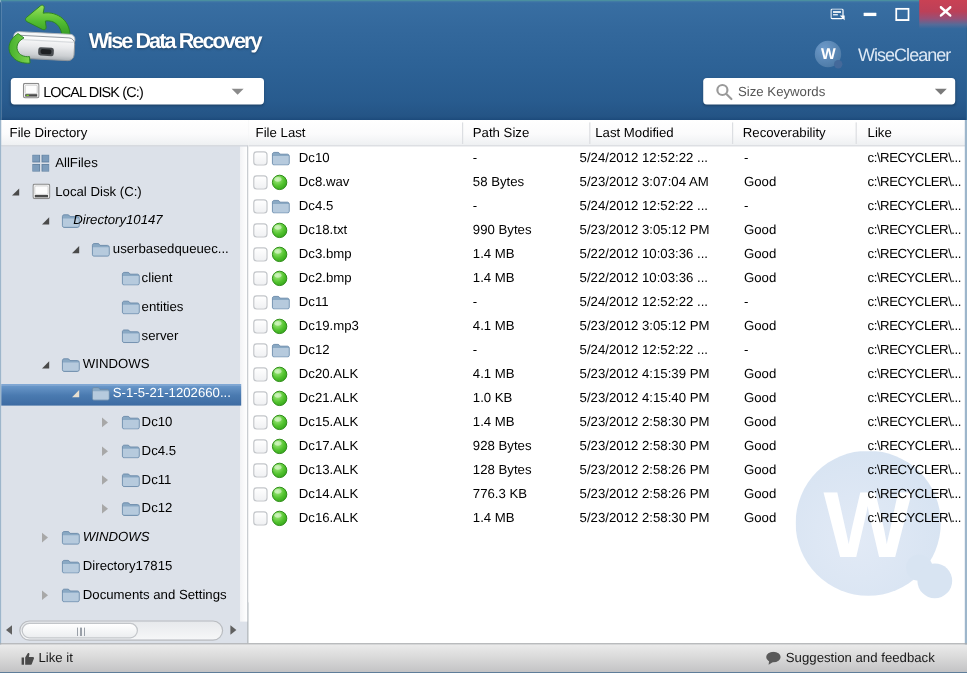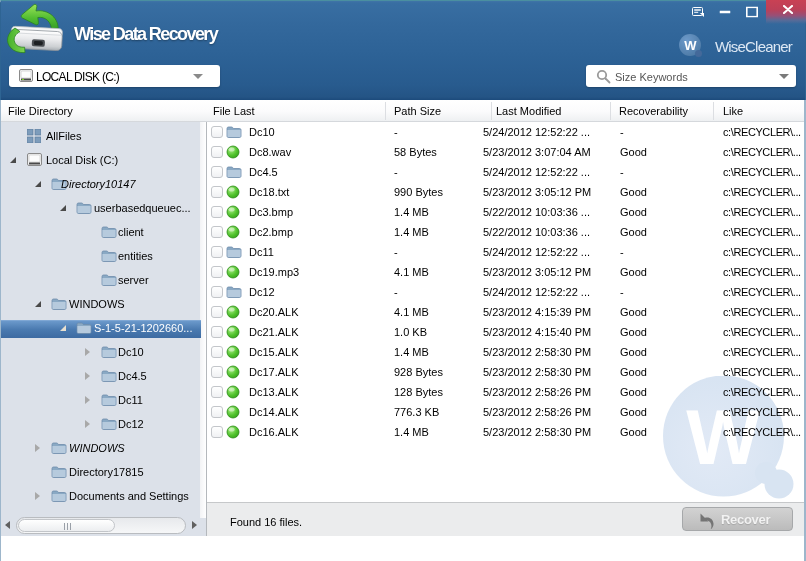--- a/index.html
+++ b/index.html
@@ -648,25 +648,26 @@
             </svg></span>
           <span class="c1">Dc16.ALK</span>
           <span class="c2">1.4 MB</span>
           <span class="c3">5/23/2012 2:58:30 PM</span>
           <span class="c4">Good</span>
           <span class="c5">c:\RECYCLER\...</span>
         </div>
       </div>
   </div>
 
-  <div class="status">
-    <span class="found">Found 16 files.</span>
-    <div class="recbtn">
-      <svg width="17" height="17" viewBox="0 0 17 17">
-        <path d="M1.5 1.5 L1.5 9.5 L9.5 9.5 Z" fill="#757575"></path>
-        <path d="M3 7.5 C8 3.5 14 6 14.5 11.5 C14.7 14 13.5 16 11.5 17.5 C13.5 14 12.3 9.3 8.2 8.4 C6.4 8 5 8.4 4 9.2 Z" fill="#757575"></path>
-      </svg>
-      <span class="rtxt">Recover</span>
-    </div>
-  </div>
   <div class="sideL"></div>
     <div class="sideR"></div>
+  <div class="bottombar">
+    <svg class="icolike" width="12" height="12" viewBox="0 0 12 12">
+      <path d="M1 5 L3 5 L3 11 L1 11 Z M4 11 L4 5 L6 1.5 C6.8 0.8 7.8 1.4 7.5 2.5 L7 4.5 L10.5 4.5 C11.4 4.5 11.6 5.4 11.2 6 L9.5 10.3 C9.3 10.8 8.9 11 8.4 11 Z" fill="#4a4a4a"></path>
+    </svg>
+    <span class="likeit">Like it</span>
+    <svg class="icosugg" width="13" height="12" viewBox="0 0 13 12">
+      <ellipse cx="6.5" cy="4.5" rx="6" ry="4.3" fill="#5a5a5a"></ellipse>
+      <path d="M3 7.5 L2.5 11 L6.5 8.5 Z" fill="#5a5a5a"></path>
+    </svg>
+    <span class="sugg">Suggestion and feedback</span>
+  </div>
 </div>
 
 </body></html>

